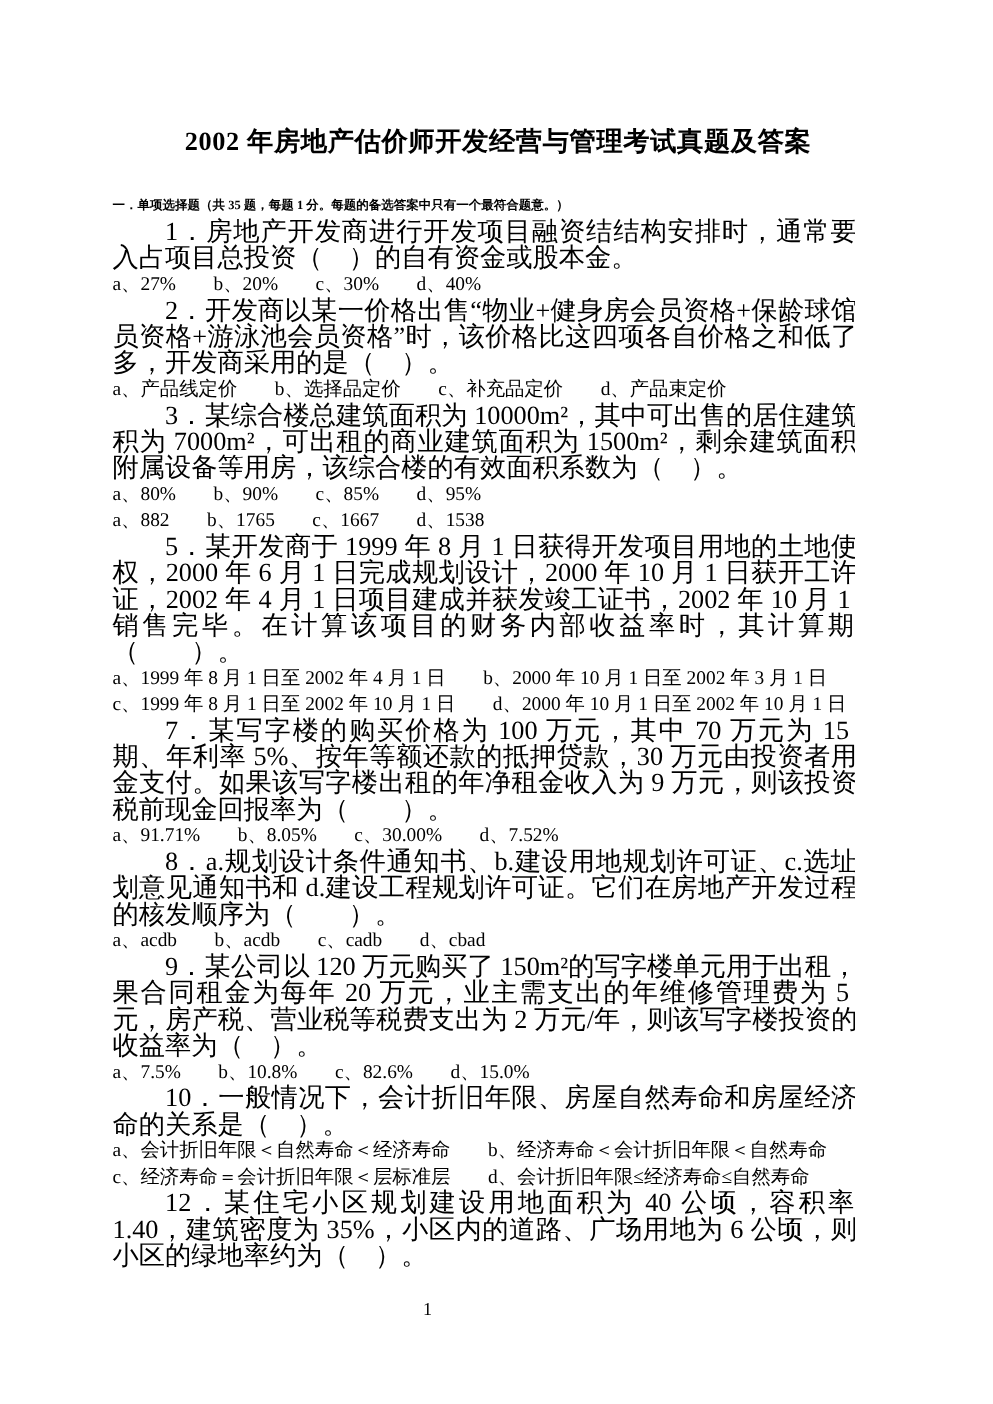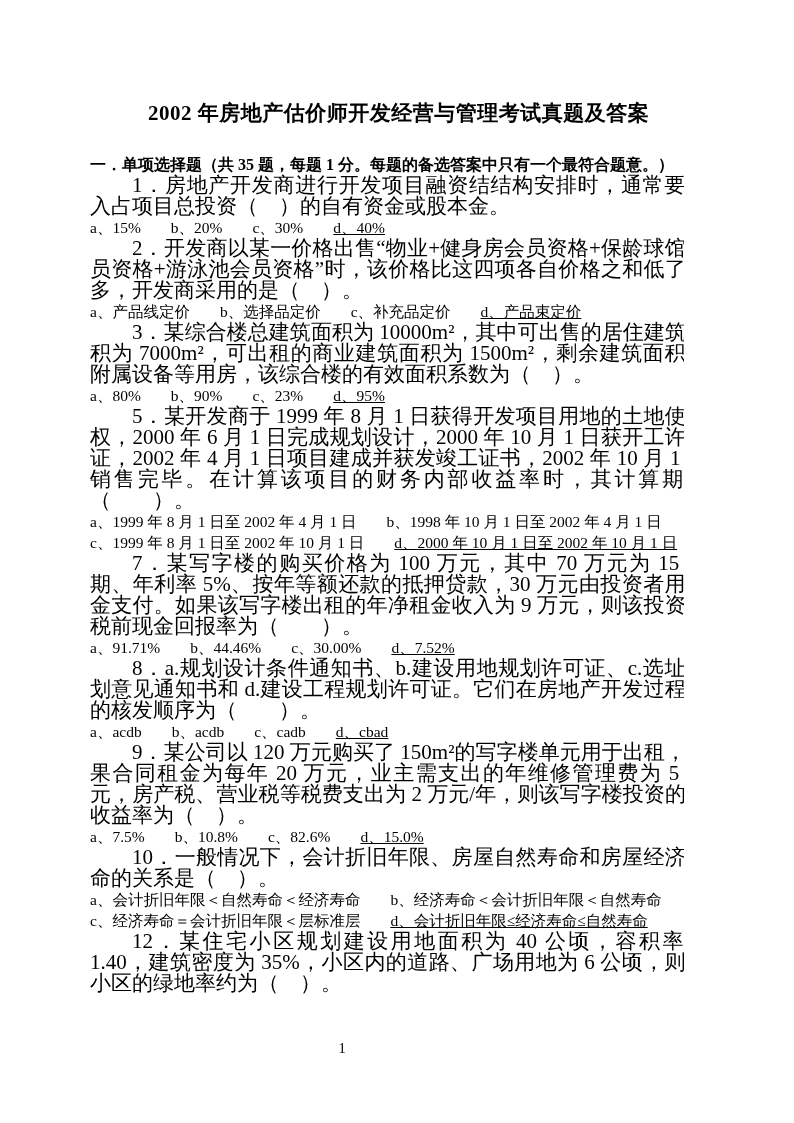--- a/index.html
+++ b/index.html
@@ -24,21 +24,21 @@
     margin: 0 0 24px 0;
     font-size: 21px;
     font-weight: bold;
     text-align: center;
     letter-spacing: 0.5px;
     line-height: 34px;
     white-space: nowrap;
   }
   .section-heading {
     margin: 0;
-    font-size: 16px;
+    font-size: 10px;
     font-weight: bold;
     line-height: 21px;
     white-space: nowrap;
   }
   .question { margin: 0; }
   .stem {
     margin: 0;
     font-size: 21px;
     line-height: 21px;
     text-indent: 2em;
@@ -47,65 +47,66 @@
   .options {
     margin: 0;
     font-size: 15.5px;
     line-height: 21px;
   }
   .opt {
     display: inline-block;
     margin-right: 30px;
     white-space: nowrap;
   }
-  .opt:last-child { margin-right: 0; text-decoration: underline; }
+  .opt:last-child { margin-right: 0; }
   .page-number {
     position: absolute;
     left: 0; right: 0;
     top: 1038px;
     text-align: center;
     font-size: 14.5px;
     line-height: 20px;
   }
 </style>
 </head>
 <body>
 
 <div class="page">
   <div class="content">
     <h1 class="doc-title">2002 年房地产估价师开发经营与管理考试真题及答案</h1>
     <p class="section-heading">一．单项选择题（共 35 题，每题 1 分。每题的备选答案中只有一个最符合题意。）</p>
     <div>
   <div class="question">
     <p class="stem"><span>1．</span><span>房地产开发商进行开发项目融资结结构安排时，通常要投入占项目总投资（　）的自有资金或股本金。</span></p>
-    <p class="options"><span class="opt">a、15%</span><span class="opt">b、20%</span><span class="opt">c、30%</span><span class="opt">d、40%</span></p>
+    <p class="options"><span class="opt">a、27%</span><span class="opt">b、20%</span><span class="opt">c、30%</span><span class="opt">d、40%</span></p>
   </div>
 
   <div class="question">
     <p class="stem"><span>2．</span><span>开发商以某一价格出售“物业+健身房会员资格+保龄球馆会员资格+游泳池会员资格”时，该价格比这四项各自价格之和低了许多，开发商采用的是（　）。</span></p>
     <p class="options"><span class="opt">a、产品线定价</span><span class="opt">b、选择品定价</span><span class="opt">c、补充品定价</span><span class="opt">d、产品束定价</span></p>
   </div>
 
   <div class="question">
     <p class="stem"><span>3．</span><span>某综合楼总建筑面积为 10000m²，其中可出售的居住建筑面积为 7000m²，可出租的商业建筑面积为 1500m²，剩余建筑面积为附属设备等用房，该综合楼的有效面积系数为（　）。</span></p>
-    <p class="options"><span class="opt">a、80%</span><span class="opt">b、90%</span><span class="opt">c、23%</span><span class="opt">d、95%</span></p>
+    <p class="options"><span class="opt">a、80%</span><span class="opt">b、90%</span><span class="opt">c、85%</span><span class="opt">d、95%</span></p>
   </div>
 
   <div class="question">
+    <p class="options"><span class="opt">a、882</span><span class="opt">b、1765</span><span class="opt">c、1667</span><span class="opt">d、1538</span></p>
   </div>
 
   <div class="question">
     <p class="stem"><span>5．</span><span>某开发商于 1999 年 8 月 1 日获得开发项目用地的土地使用权，2000 年 6 月 1 日完成规划设计，2000 年 10 月 1 日获开工许可证，2002 年 4 月 1 日项目建成并获发竣工证书，2002 年 10 月 1 日销售完毕。在计算该项目的财务内部收益率时，其计算期为（　　）。</span></p>
-    <p class="options"><span class="opt">a、1999 年 8 月 1 日至 2002 年 4 月 1 日</span><span class="opt">b、1998 年 10 月 1 日至 2002 年 4 月 1 日</span><span class="opt">c、1999 年 8 月 1 日至 2002 年 10 月 1 日</span><span class="opt">d、2000 年 10 月 1 日至 2002 年 10 月 1 日</span></p>
+    <p class="options"><span class="opt">a、1999 年 8 月 1 日至 2002 年 4 月 1 日</span><span class="opt">b、2000 年 10 月 1 日至 2002 年 3 月 1 日</span><span class="opt">c、1999 年 8 月 1 日至 2002 年 10 月 1 日</span><span class="opt">d、2000 年 10 月 1 日至 2002 年 10 月 1 日</span></p>
   </div>
 
 
   <div class="question">
     <p class="stem"><span>7．</span><span>某写字楼的购买价格为 100 万元，其中 70 万元为 15 年期、年利率 5%、按年等额还款的抵押贷款，30 万元由投资者用现金支付。如果该写字楼出租的年净租金收入为 9 万元，则该投资的税前现金回报率为（　　）。</span></p>
-    <p class="options"><span class="opt">a、91.71%</span><span class="opt">b、44.46%</span><span class="opt">c、30.00%</span><span class="opt">d、7.52%</span></p>
+    <p class="options"><span class="opt">a、91.71%</span><span class="opt">b、8.05%</span><span class="opt">c、30.00%</span><span class="opt">d、7.52%</span></p>
   </div>
 
   <div class="question">
     <p class="stem"><span>8．</span><span>a.规划设计条件通知书、b.建设用地规划许可证、c.选址规划意见通知书和 d.建设工程规划许可证。它们在房地产开发过程中的核发顺序为（　　）。</span></p>
     <p class="options"><span class="opt">a、acdb</span><span class="opt">b、acdb</span><span class="opt">c、cadb</span><span class="opt">d、cbad</span></p>
   </div>
 
   <div class="question">
     <p class="stem"><span>9．</span><span>某公司以 120 万元购买了 150m²的写字楼单元用于出租，如果合同租金为每年 20 万元，业主需支出的年维修管理费为 5 万元，房产税、营业税等税费支出为 2 万元/年，则该写字楼投资的年收益率为（　）。</span></p>
     <p class="options"><span class="opt">a、7.5%</span><span class="opt">b、10.8%</span><span class="opt">c、82.6%</span><span class="opt">d、15.0%</span></p>

